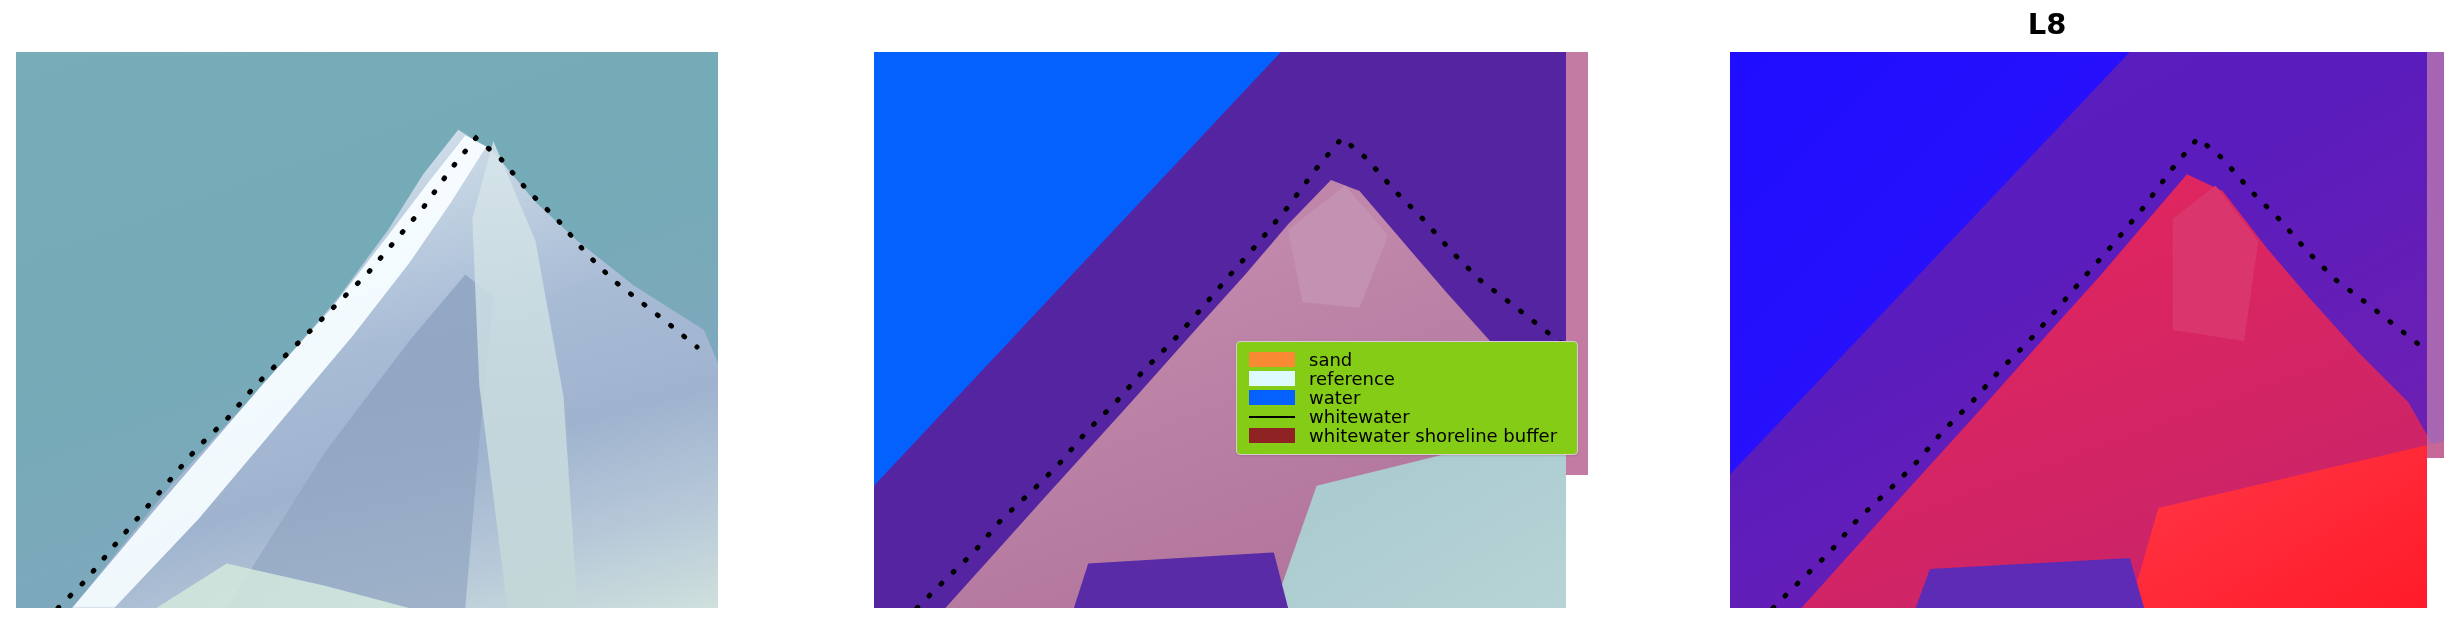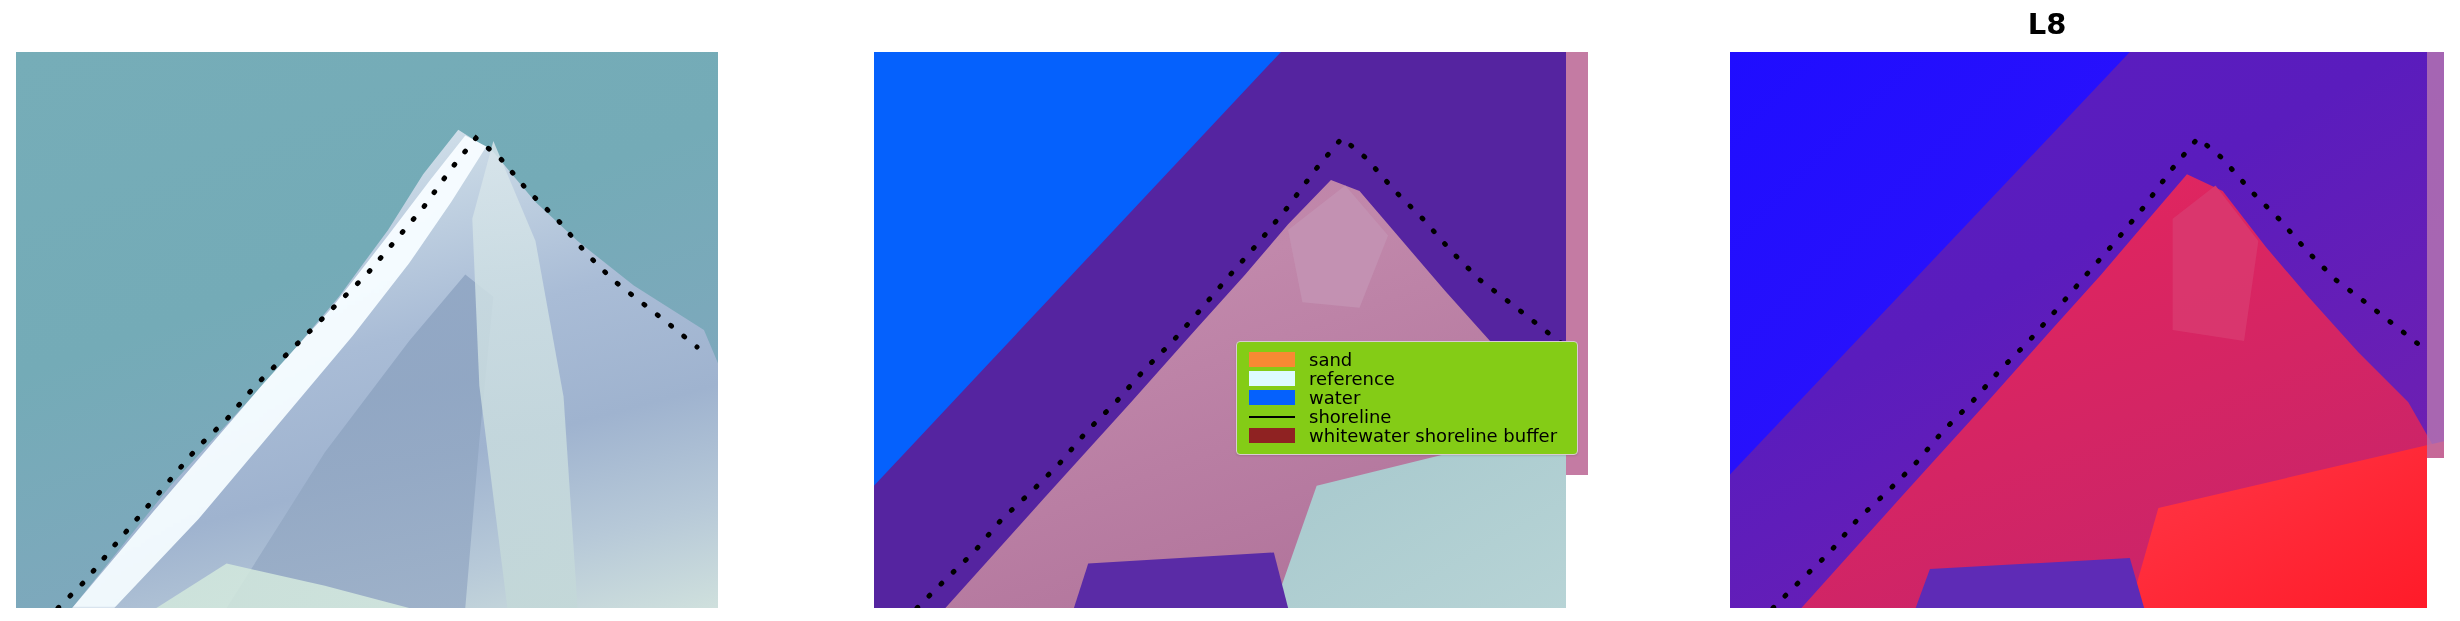--- a/index.html
+++ b/index.html
@@ -317,21 +317,21 @@
       <div class="legend-label">reference</div>
     </div>
 
     <div class="legend-row">
       <div class="legend-swatch" style="background:#0561fd;"></div>
       <div class="legend-label">water</div>
     </div>
 
     <div class="legend-row">
       <div class="legend-line"></div>
-      <div class="legend-label">shoreline</div>
+      <div class="legend-label">whitewater</div>
     </div>
 
     <div class="legend-row">
       <div class="legend-swatch" style="background:#8f2222;"></div>
       <div class="legend-label">whitewater shoreline buffer</div>
     </div>
 
   </div>
 
 </div>

